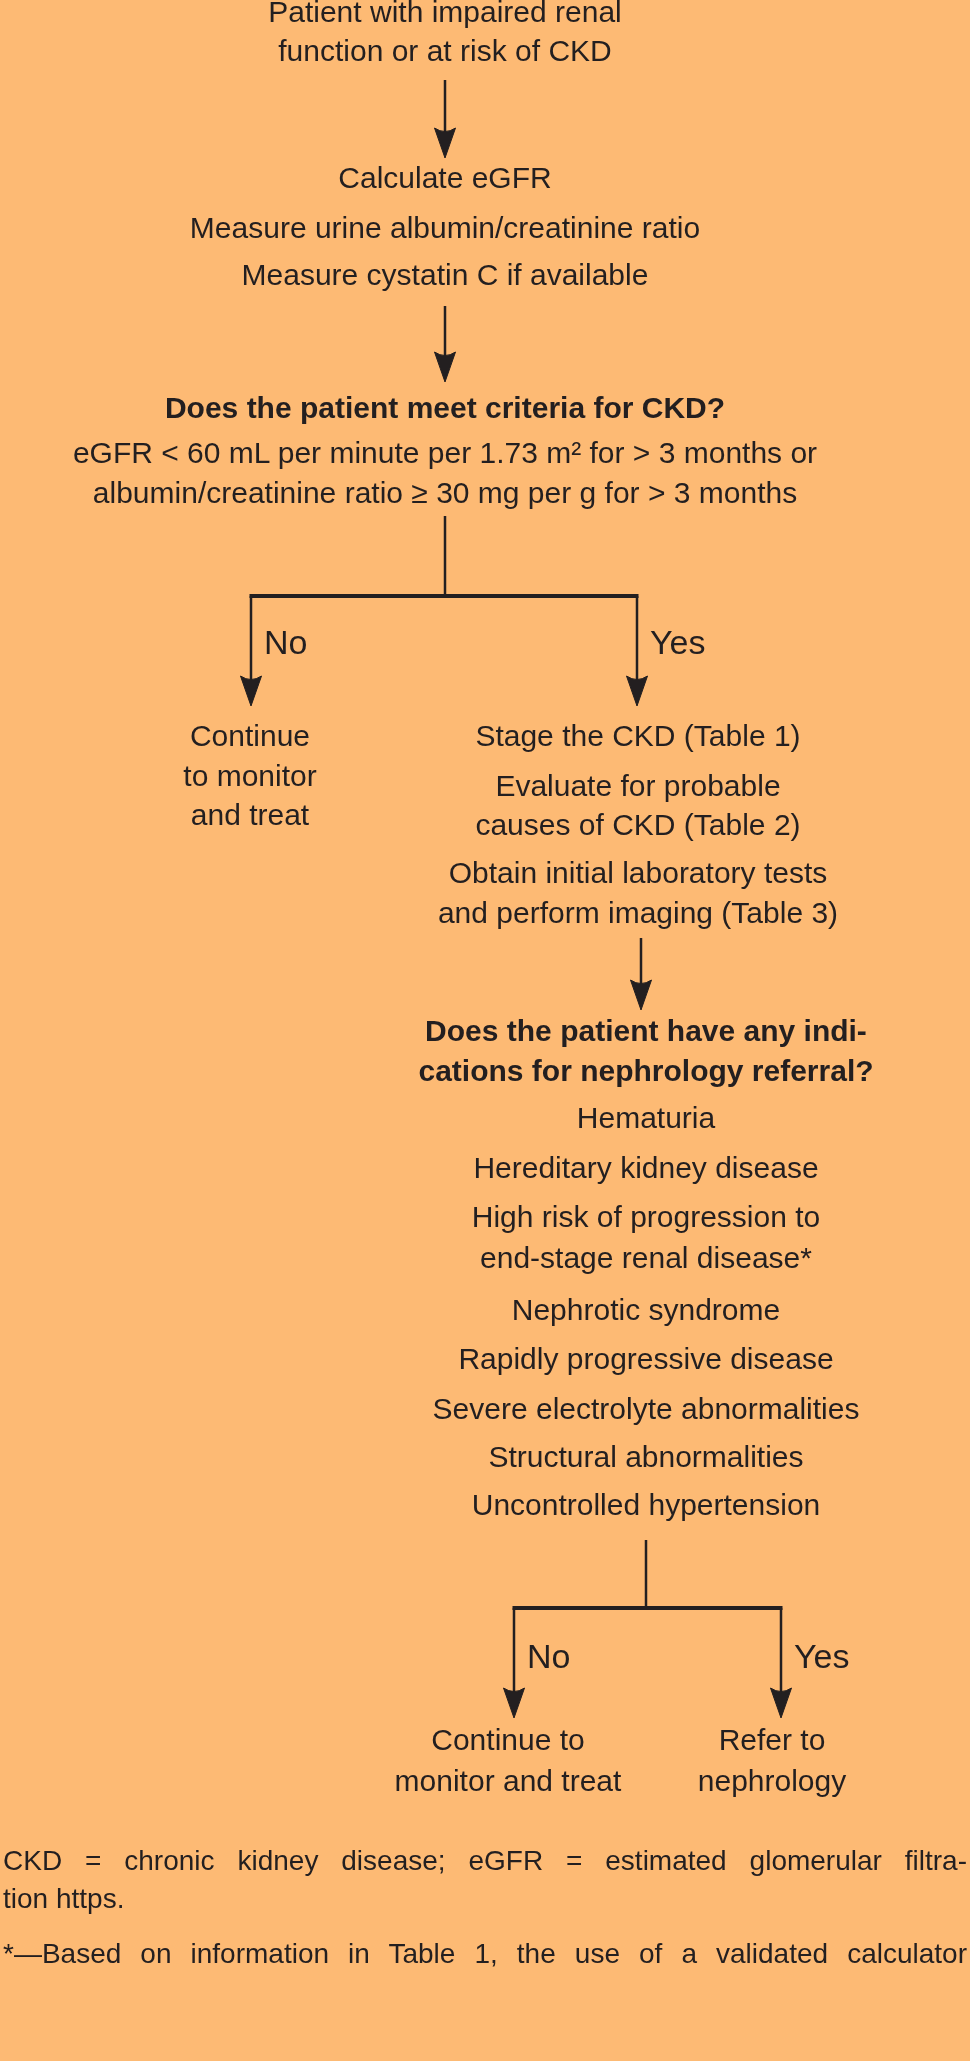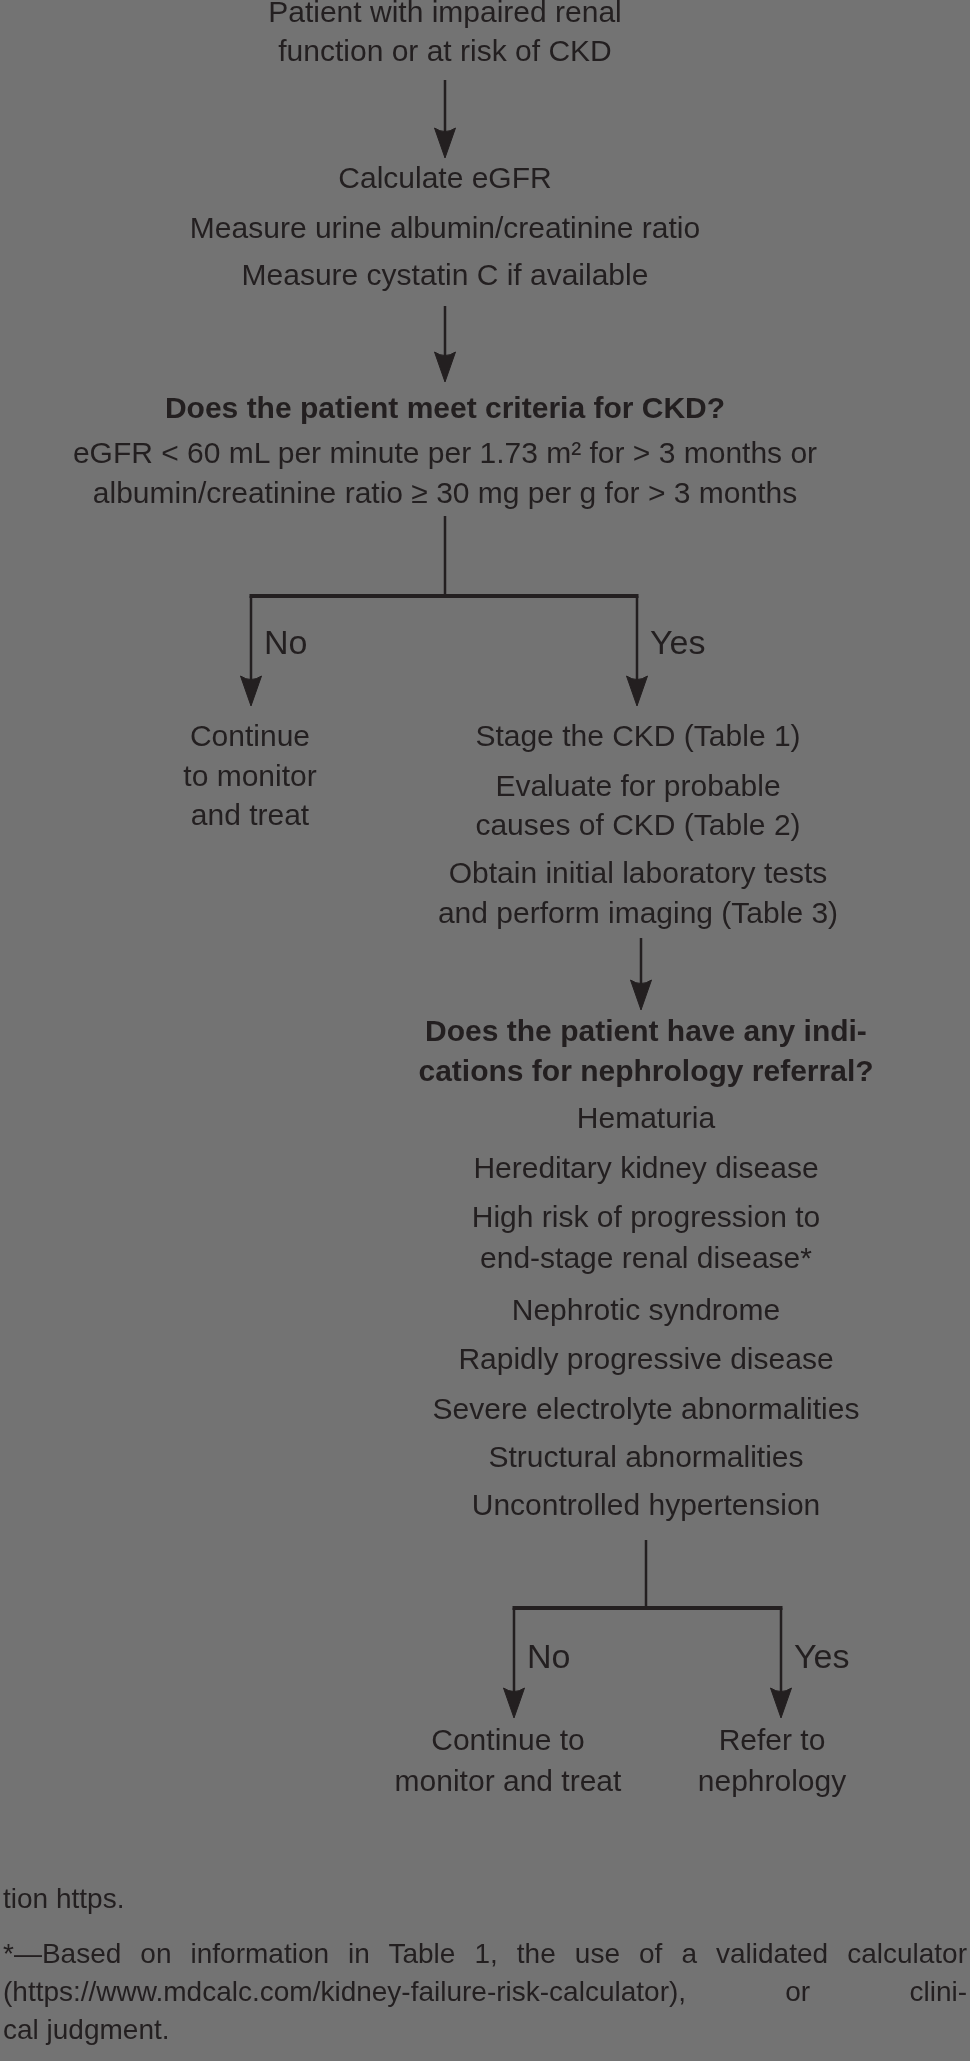--- a/index.html
+++ b/index.html
@@ -1,20 +1,20 @@
 <!DOCTYPE html>
 <html><head>
 <meta charset="utf-8">
 <style>
   html, body { margin: 0; padding: 0; background: #ffffff; }
   .canvas {
     position: relative;
     width: 970px;
     height: 2061px;
-    background: #737373;
+    background: #fdba74;
     font-family: "Liberation Sans", sans-serif;
     color: #231f20;
     overflow: hidden;
   }
   .ln {
     position: absolute;
     width: 970px;
     text-align: center;
     font-size: 30px;
     line-height: 40px;
@@ -112,18 +112,17 @@
 
   <div class="lbl" style="left:527px; top:1636px">No</div>
   <div class="lbl" style="left:794px; top:1636px">Yes</div>
 
   <div class="ln" style="left:23px; top:1720px">Continue to</div>
   <div class="ln" style="left:23px; top:1761px">monitor and treat</div>
 
   <div class="ln" style="left:287px; top:1720px">Refer to</div>
   <div class="ln" style="left:287px; top:1761px">nephrology</div>
 
+  <div class="fn fn-j" style="top:1842px">CKD = chronic kidney disease; eGFR = estimated glomerular filtra-</div>
   <div class="fn" style="top:1880px">tion https.</div>
   <div class="fn fn-j" style="top:1935px">*—Based on information in Table 1, the use of a validated calculator</div>
-  <div class="fn fn-j" style="top:1973px">(https://www.mdcalc.com/kidney-failure-risk-calculator), or clini-</div>
-  <div class="fn" style="top:2011px">cal judgment.</div>
 
 </div>
 
 </body></html>

